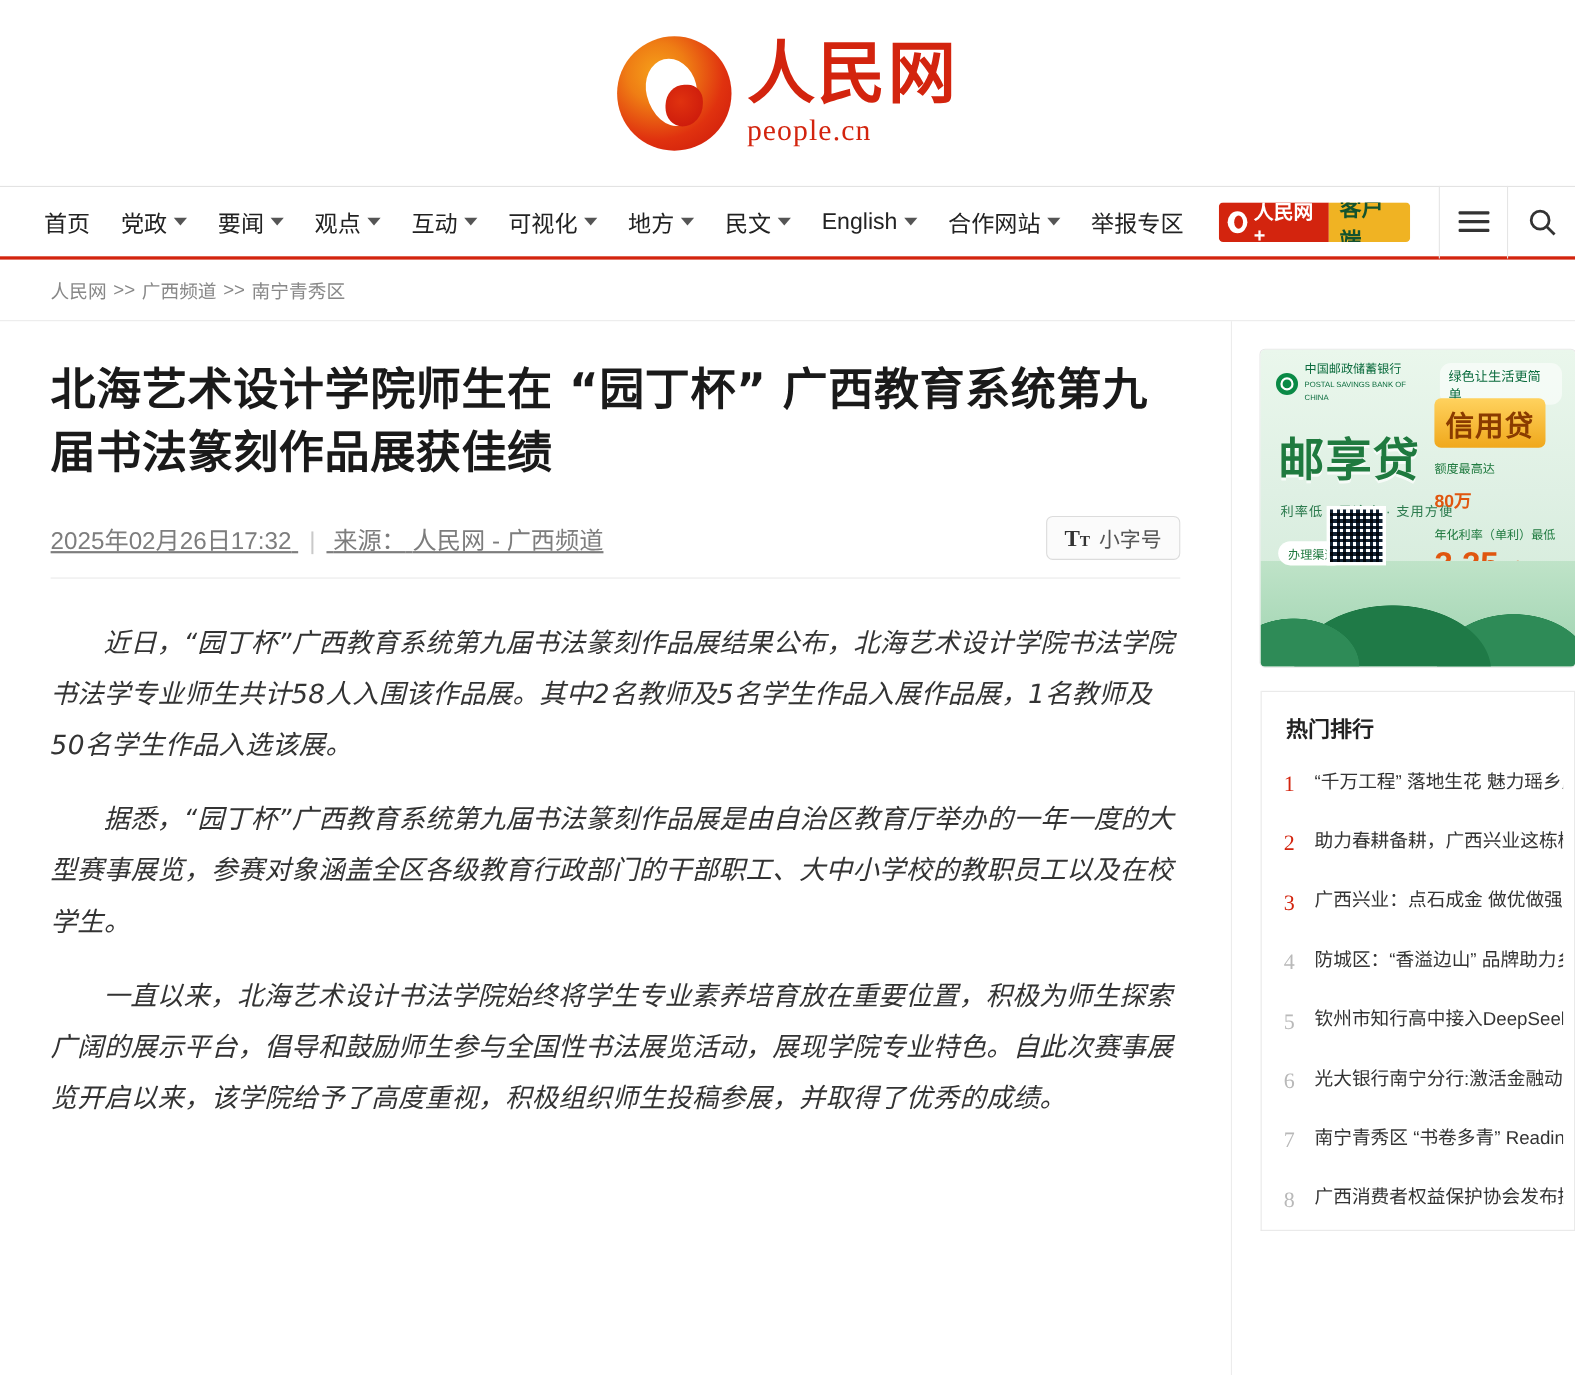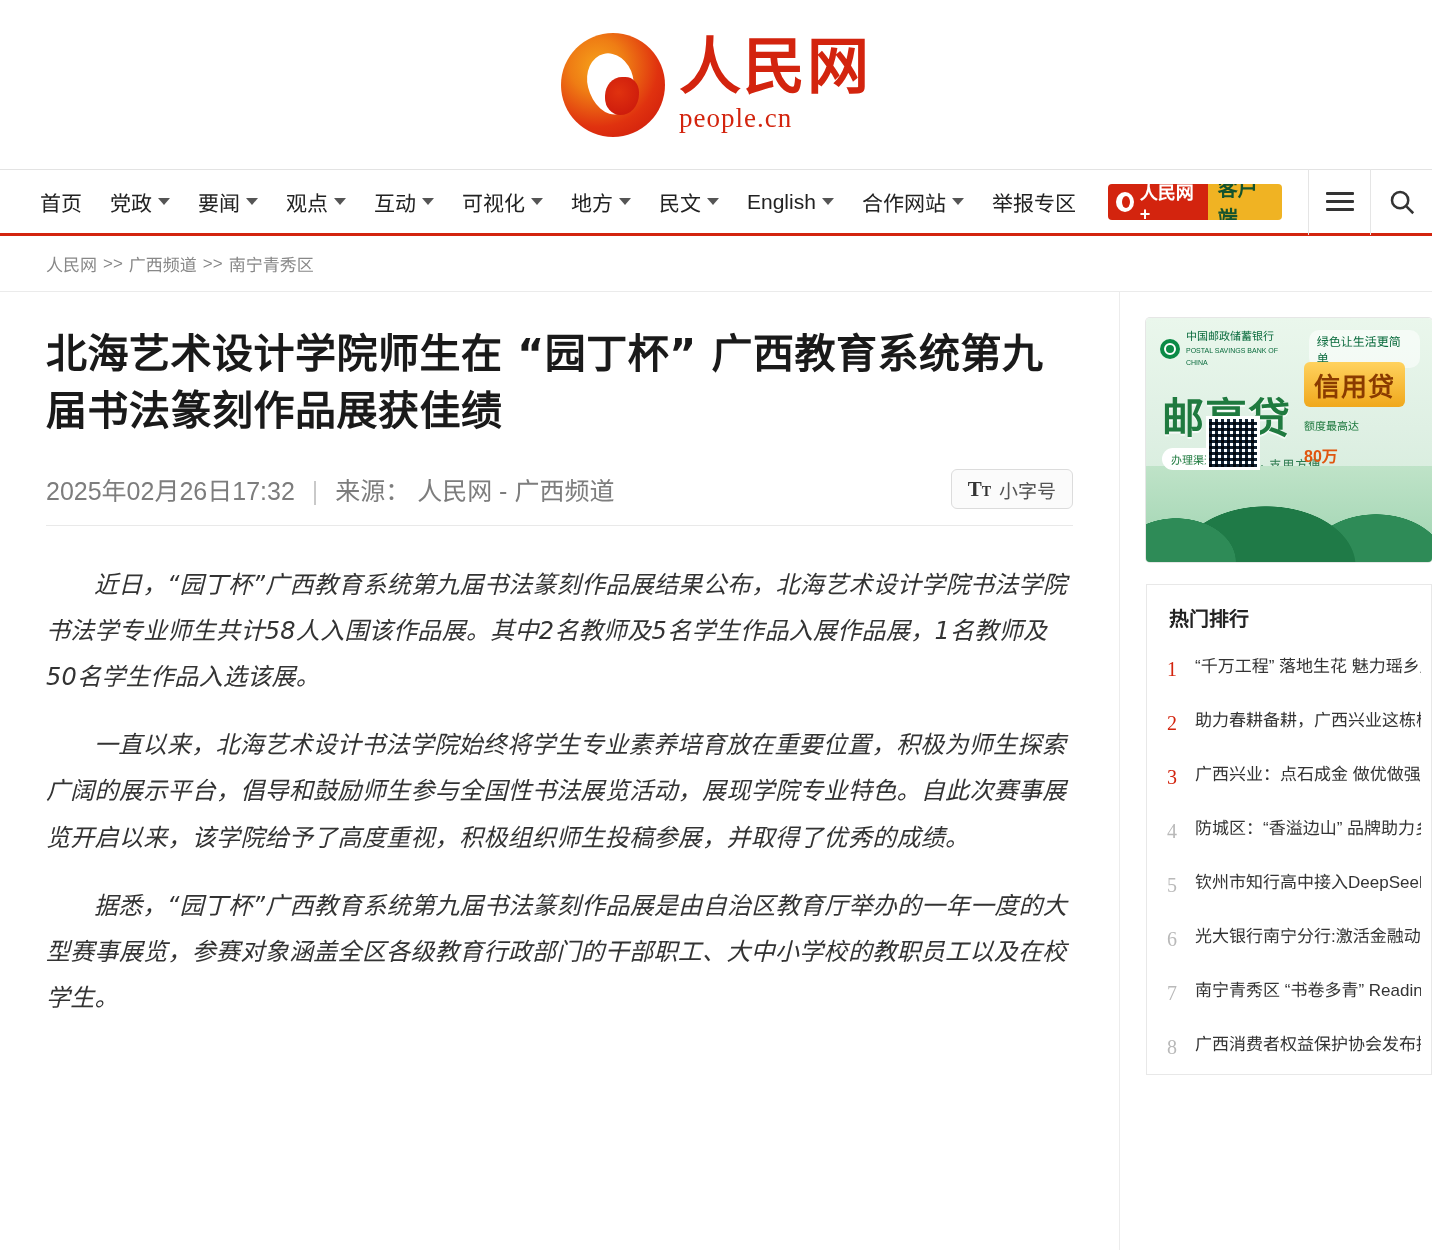--- a/index.html
+++ b/index.html
@@ -185,22 +185,23 @@
     font-family: "DejaVu Sans", "Liberation Sans", sans-serif;
   }
   .meta-row {
     display: flex;
     align-items: center;
     margin-top: 30px;
     padding-bottom: 16px;
     border-bottom: 1px solid #e9e9e9;
   }
   .meta-text {
-    font-size: 25px;
+    font-size: 22px;
     color: #7d7d7d;
+    text-decoration: underline;
   }
   .meta-text .divider { margin: 0 10px; color: #c9c9c9; }
   .fontsize-btn {
     margin-left: auto;
     border: 1px solid #dcdcdc;
     border-radius: 6px;
     background: #fbfbfb;
     height: 40px;
     display: flex; align-items: center; gap: 8px;
     padding: 0 16px;
@@ -223,21 +224,21 @@
     color: #333333;
     margin: 22px 0 0 0;
     text-indent: 2em;
     letter-spacing: 0.3px;
     font-family: "DejaVu Sans", "Liberation Sans", sans-serif;
   }
 
   
   .ad-card {
     width: 286px;
-    height: 244px;
+    height: 288px;
     border-radius: 4px;
     overflow: hidden;
     position: relative;
     background: linear-gradient(180deg, #eaf7ec 0%, #dff0e4 45%, #cfe9d6 100%);
     box-shadow: 0 0 0 1px #e6e6e6;
   }
   .ad-top {
     display: flex; align-items: center; gap: 8px;
     padding: 12px 12px 0 14px;
   }
@@ -460,22 +461,22 @@
         <span>人民网 - 广西频道</span>
       </div>
       <div class="fontsize-btn">
         <span class="tt">T<small>T</small></span>
         <span>小字号</span>
       </div>
     </div>
 
     <div class="article-body">
       <p>近日，“园丁杯”广西教育系统第九届书法篆刻作品展结果公布，北海艺术设计学院书法学院书法学专业师生共计58人入围该作品展。其中2名教师及5名学生作品入展作品展，1名教师及50名学生作品入选该展。</p>
+      <p>据悉，“园丁杯”广西教育系统第九届书法篆刻作品展是由自治区教育厅举办的一年一度的大型赛事展览，参赛对象涵盖全区各级教育行政部门的干部职工、大中小学校的教职员工以及在校学生。</p>
       <p>一直以来，北海艺术设计书法学院始终将学生专业素养培育放在重要位置，积极为师生探索广阔的展示平台，倡导和鼓励师生参与全国性书法展览活动，展现学院专业特色。自此次赛事展览开启以来，该学院给予了高度重视，积极组织师生投稿参展，并取得了优秀的成绩。</p>
-      <p>据悉，“园丁杯”广西教育系统第九届书法篆刻作品展是由自治区教育厅举办的一年一度的大型赛事展览，参赛对象涵盖全区各级教育行政部门的干部职工、大中小学校的教职员工以及在校学生。</p>
     </div>
   </div>
 
   <aside class="side-col">
 
     <div class="ad-card">
       <div class="ad-top">
         <div class="ad-bank">
           <span class="circ"></span>
           <span>

